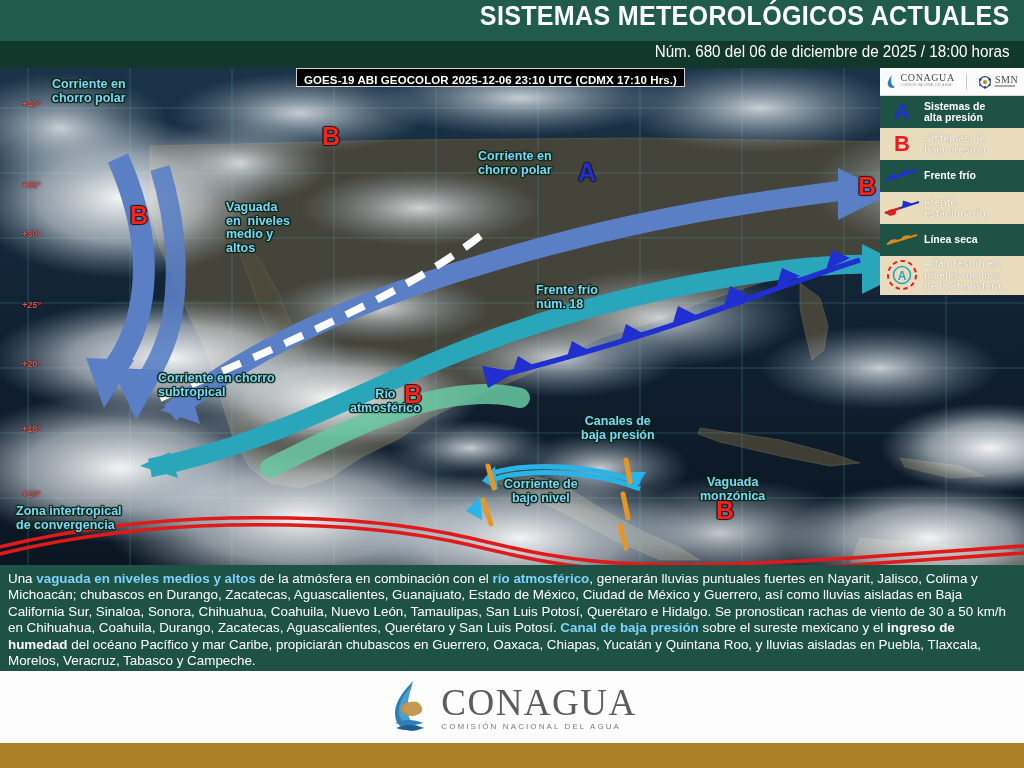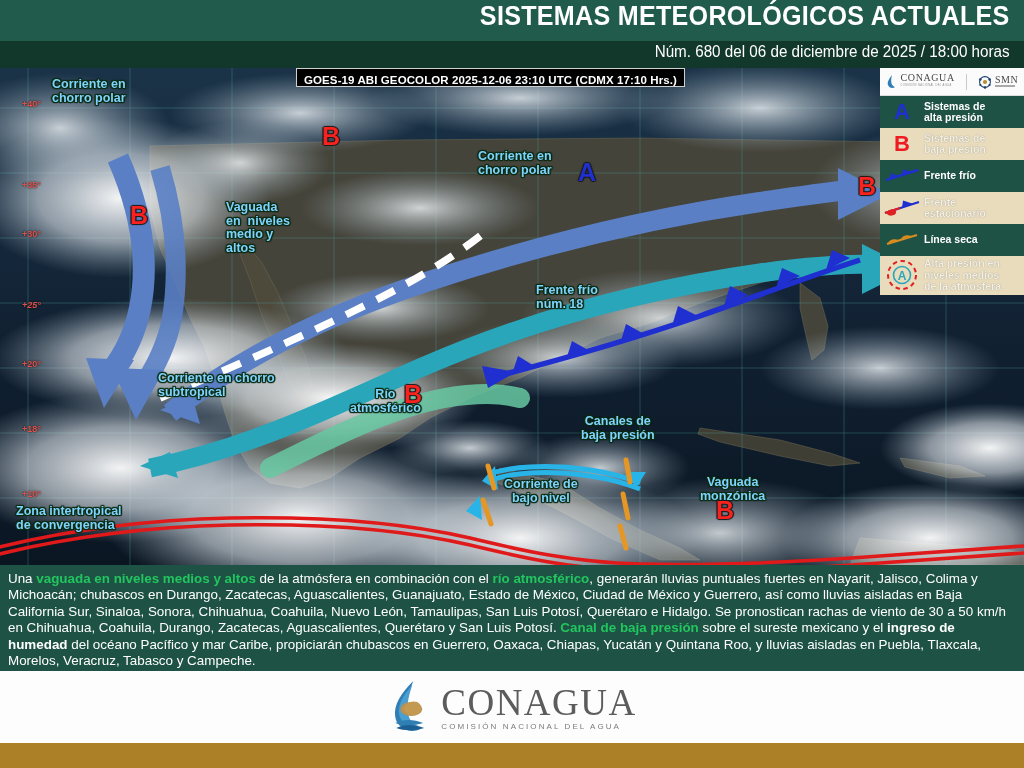--- a/index.html
+++ b/index.html
@@ -53,21 +53,21 @@
   .lg-txt{font-size:10.5px;font-weight:bold;line-height:11.5px;padding-right:3px;}
   .lg-row.dark .lg-txt{color:#ffffff;}
   .lg-row.light .lg-txt{color:#f2efe6;text-shadow:0 0 1px rgba(120,110,80,.8);}
   .lg-A{font-size:22px;font-weight:bold;color:#1f2fd0;line-height:22px;}
   .lg-B{font-size:22px;font-weight:bold;color:#ee1c22;line-height:22px;}
 
   
   #txt{position:absolute;left:0;top:565px;width:1024px;height:106px;background:#1e5245;
        box-sizing:border-box;padding:6px 8px 0 8px;}
   #txt p{margin:0;color:#ffffff;font-size:13.4px;line-height:16.4px;text-align:left;}
-  .hl{color:#22c55e;font-weight:bold;}
+  .hl{color:#7dd3fc;font-weight:bold;}
   .bd{font-weight:bold;color:#ffffff;}
 
   
   #foot{position:absolute;left:0;top:671px;width:1024px;height:72px;background:#fdfdfd;}
   .cona{position:absolute;left:50%;top:8px;transform:translateX(-50%);display:flex;align-items:center;gap:10px;}
   .cona-word{font-family:"Liberation Serif",serif;font-size:37px;letter-spacing:1.5px;color:#5c5c5c;line-height:38px;}
   .cona-sub{font-size:8px;letter-spacing:2.1px;color:#7b7b7b;margin-top:0px;}
   #goldbar{position:absolute;left:0;top:743px;width:1024px;height:25px;background:#ab8027;}
 </style>
 </head>

